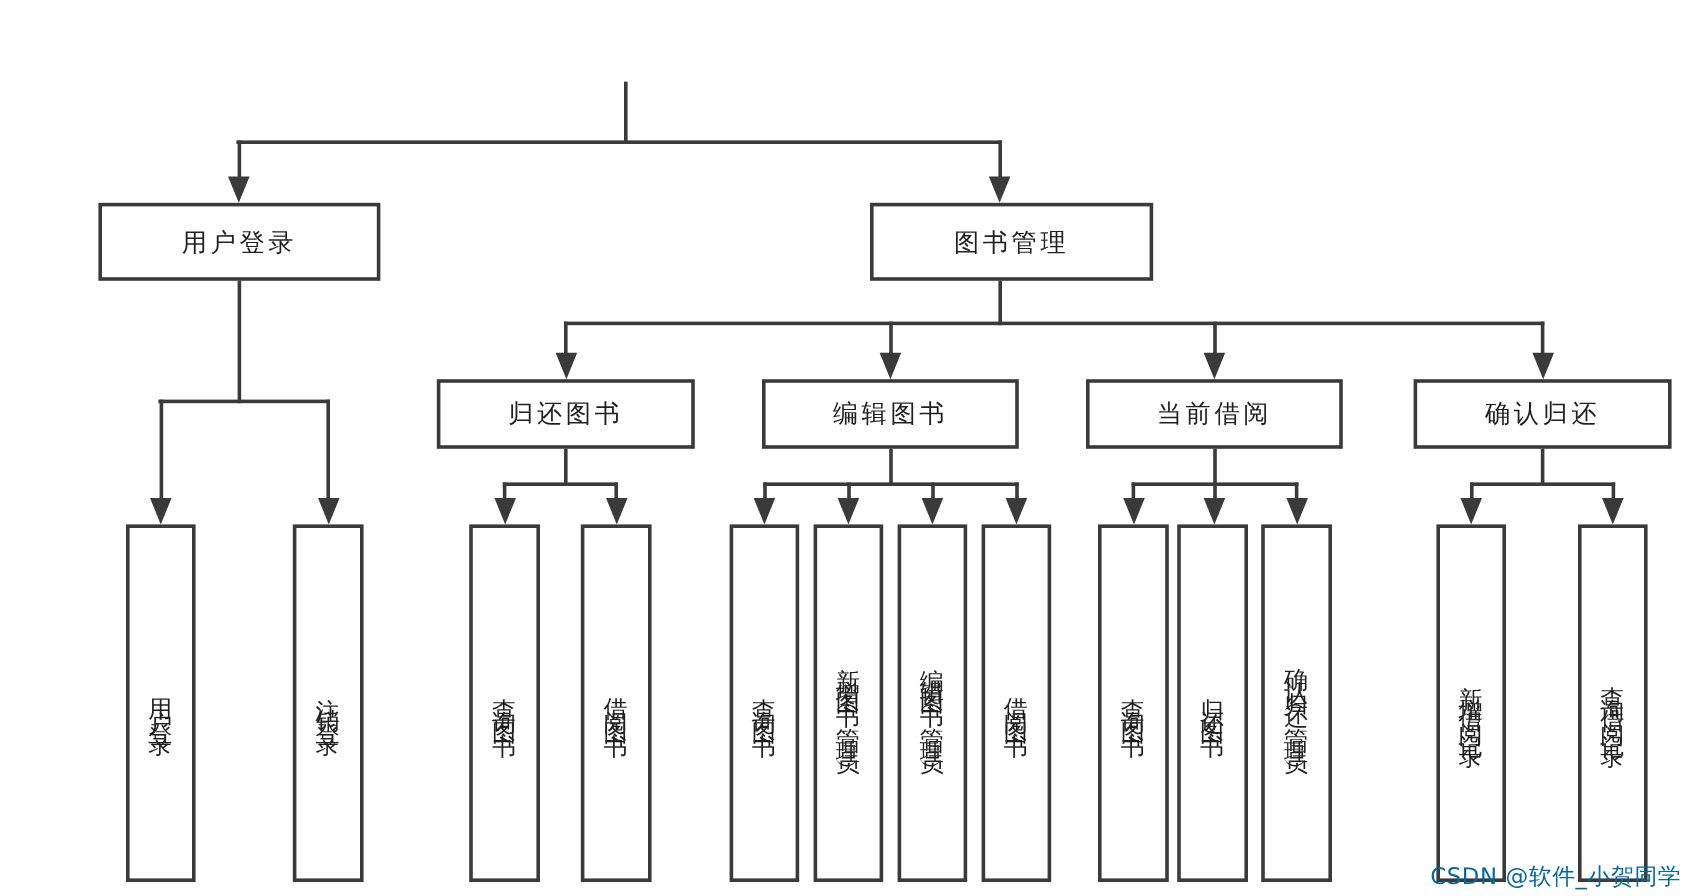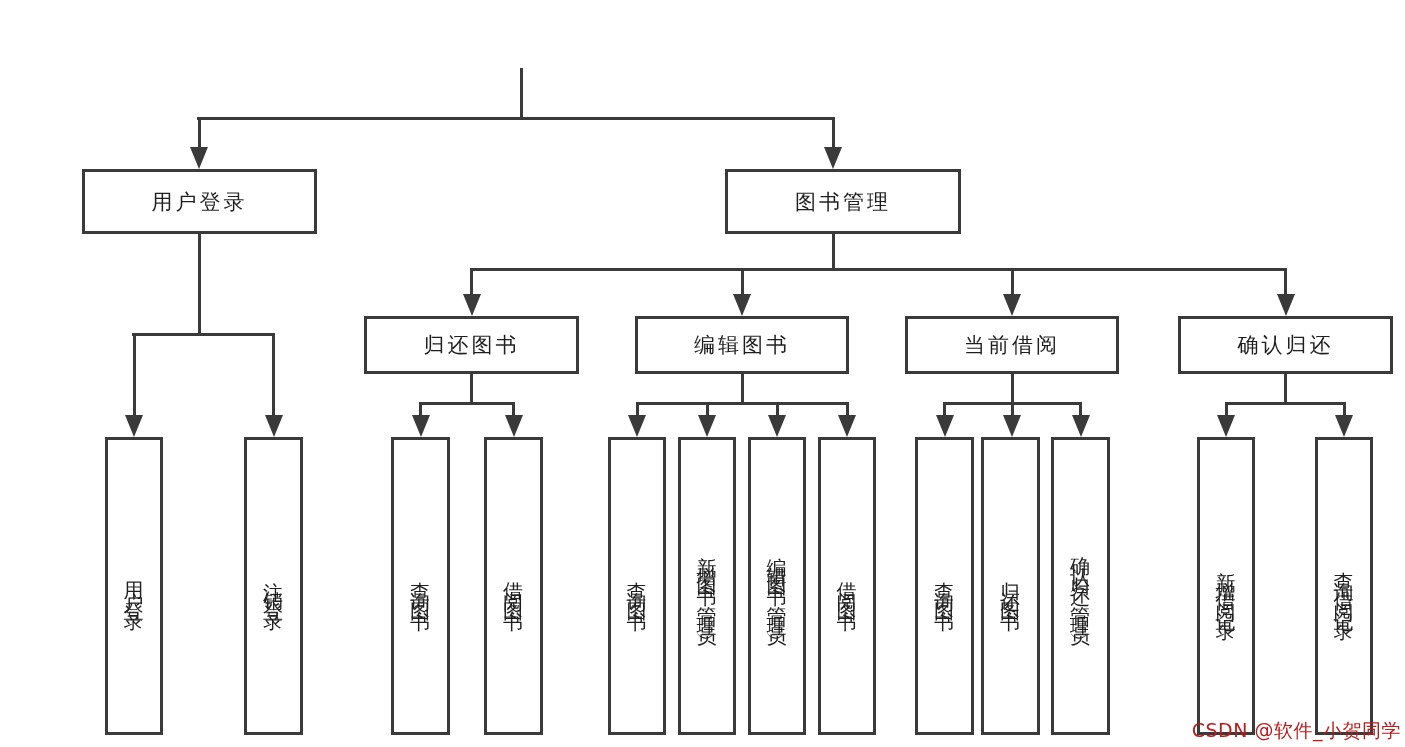--- a/index.html
+++ b/index.html
@@ -45,21 +45,21 @@
     height: 0;
     border-left: 9px solid transparent;
     border-right: 9px solid transparent;
     border-top: 22px solid #3a3a3a;
   }
   .watermark {
     position: absolute;
     right: 4px;
     bottom: 3px;
     font-size: 19px;
-    color: #b91c1c;
+    color: #0369a1;
     letter-spacing: 0.5px;
     white-space: nowrap;
     z-index: 5;
   }
 </style>
 </head>
 <body>
 
 <div class="stage">
 

